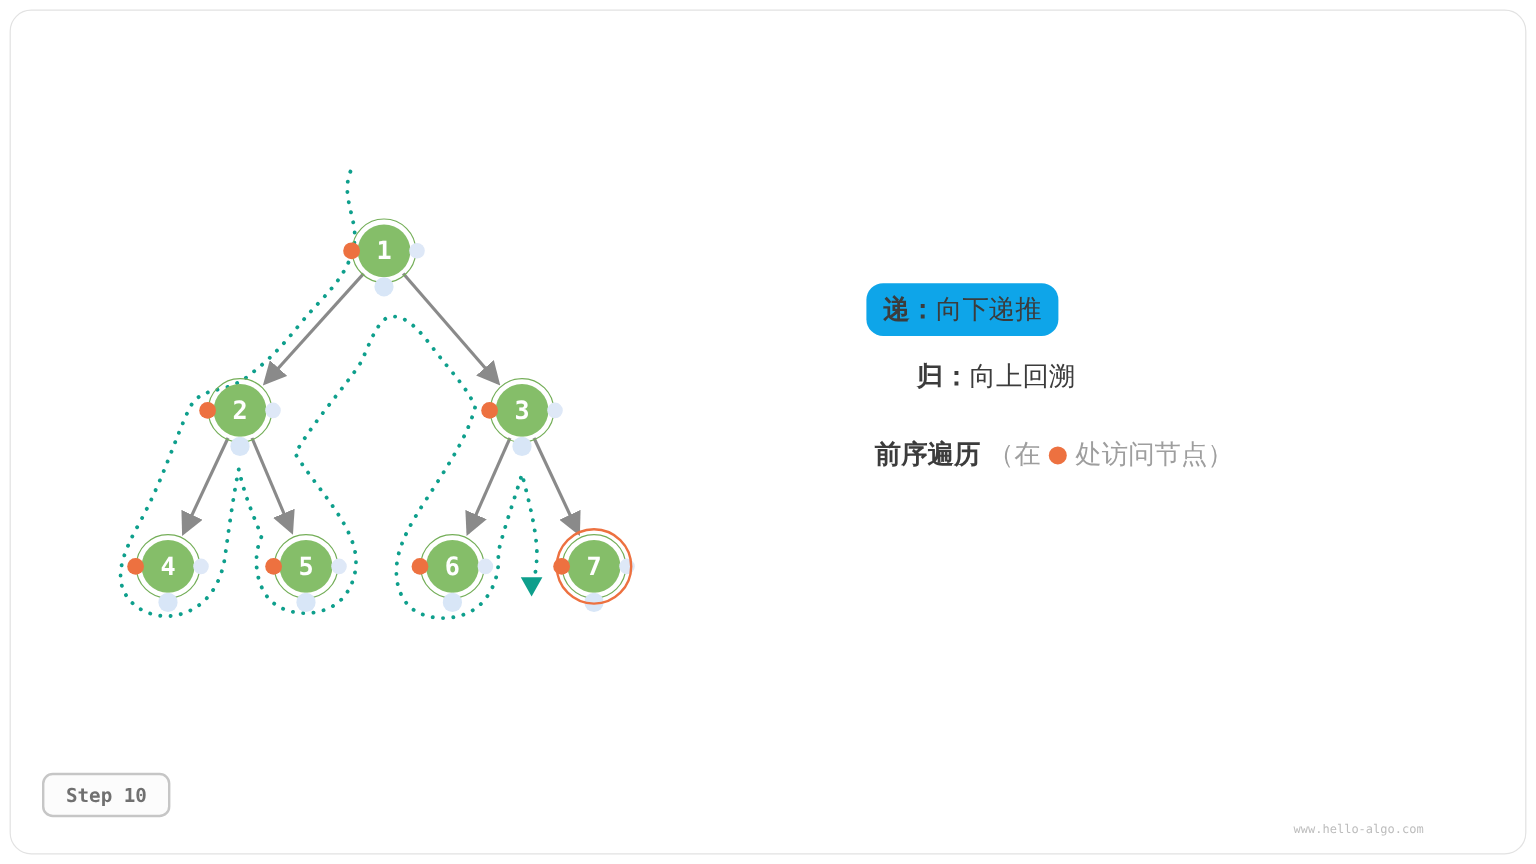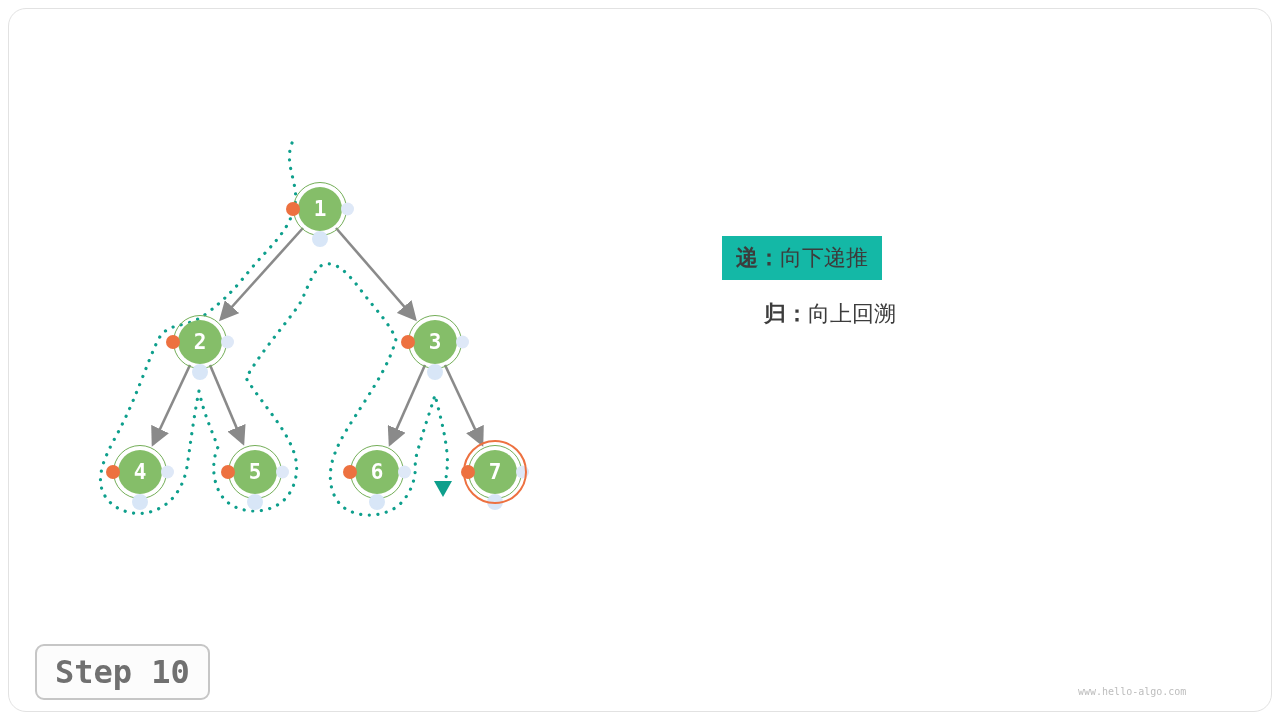--- a/index.html
+++ b/index.html
@@ -13,32 +13,32 @@
   .tnode .circle{position:absolute;inset:0;border-radius:50%;background:#85BE69;display:flex;align-items:center;justify-content:center;}
   .tnode .nlabel{color:#ffffff;font-weight:700;font-size:21px;font-family:"DejaVu Sans Mono",monospace;}
   .tnode .dot{position:absolute;border-radius:50%;}
   .tnode .dot.visit{width:14px;height:14px;background:#ED7140;left:-12px;top:50%;transform:translateY(-50%);}
   .tnode .dot.mid{width:13px;height:13px;background:#DEE8F7;right:-12px;top:50%;transform:translateY(-50%);}
   .tnode .dot.post{width:16px;height:16px;background:#D8E6F7;left:50%;bottom:-16px;transform:translateX(-50%);}
   .tnode .hl{display:none;position:absolute;inset:-10px;border:2px solid #ED7140;border-radius:50%;}
   .tnode.current .hl{display:block;}
 
   
-  .legend-recurse{position:absolute;left:722px;top:236px;background:#14b8a6;border-radius:0;padding:7px 14px;font-size:22px;color:#3c3c3c;}
+  .legend-recurse{position:absolute;left:722px;top:236px;background:#0ea5e9;border-radius:14px;padding:7px 14px;font-size:22px;color:#3c3c3c;}
   .legend-back{position:absolute;left:727px;top:299px;font-size:22px;color:#3c3c3c;margin-left:37px;}
   .term{font-weight:700;}
   .legend-trav{position:absolute;left:729px;top:364px;font-size:22px;}
   .legend-trav .title{font-weight:700;color:#3c3c3c;}
   .legend-trav .note{color:#9e9e9e;}
   .legend-trav .odot{display:inline-block;width:15px;height:15px;border-radius:50%;background:#ED7140;margin:0 7px;vertical-align:-1px;}
   .legend-seq{position:absolute;left:739px;top:410px;font-family:"DejaVu Sans Mono",monospace;font-size:23px;color:#3f3f3f;letter-spacing:1.5px;}
   .legend-seq .cur{color:#E8612C;font-weight:700;}
 
   
-  .step-box{position:absolute;left:35px;top:644px;padding:7px 18px;border:2px solid #c6c6c6;border-radius:9px;background:#fcfcfc;font-family:"DejaVu Sans Mono",monospace;font-size:32px;font-weight:700;color:#707070;text-align:right;}
+  .step-box{position:absolute;left:35px;top:644px;padding:7px 18px;border:2px solid #c6c6c6;border-radius:9px;background:#fcfcfc;font-family:"DejaVu Sans Mono",monospace;font-size:16px;font-weight:700;color:#707070;text-align:right;}
   .watermark{position:absolute;left:1078px;top:686px;font-family:"DejaVu Sans Mono",monospace;font-size:10px;color:#bdbdbd;}
 </style>
 </head>
 <body>
 
 <div class="page">
   <div class="card"></div>
 
   <svg class="tree-svg">
     <defs>
@@ -165,17 +165,21 @@
   </div>
 
   <div class="legend-recurse">
     <span class="term">递：</span><span>向下递推</span>
   </div>
 
   <div class="legend-back">
     <span class="term">归：</span><span>向上回溯</span>
   </div>
 
+  <div class="legend-trav">
+    <span class="title">前序遍历</span>
+    <span class="note">（在</span><span class="odot"></span><span class="note">处访问节点）</span>
+  </div>
 
 
   <div class="step-box">Step 10</div>
   <div class="watermark">www.hello-algo.com</div>
 </div>
 
 </body></html>

